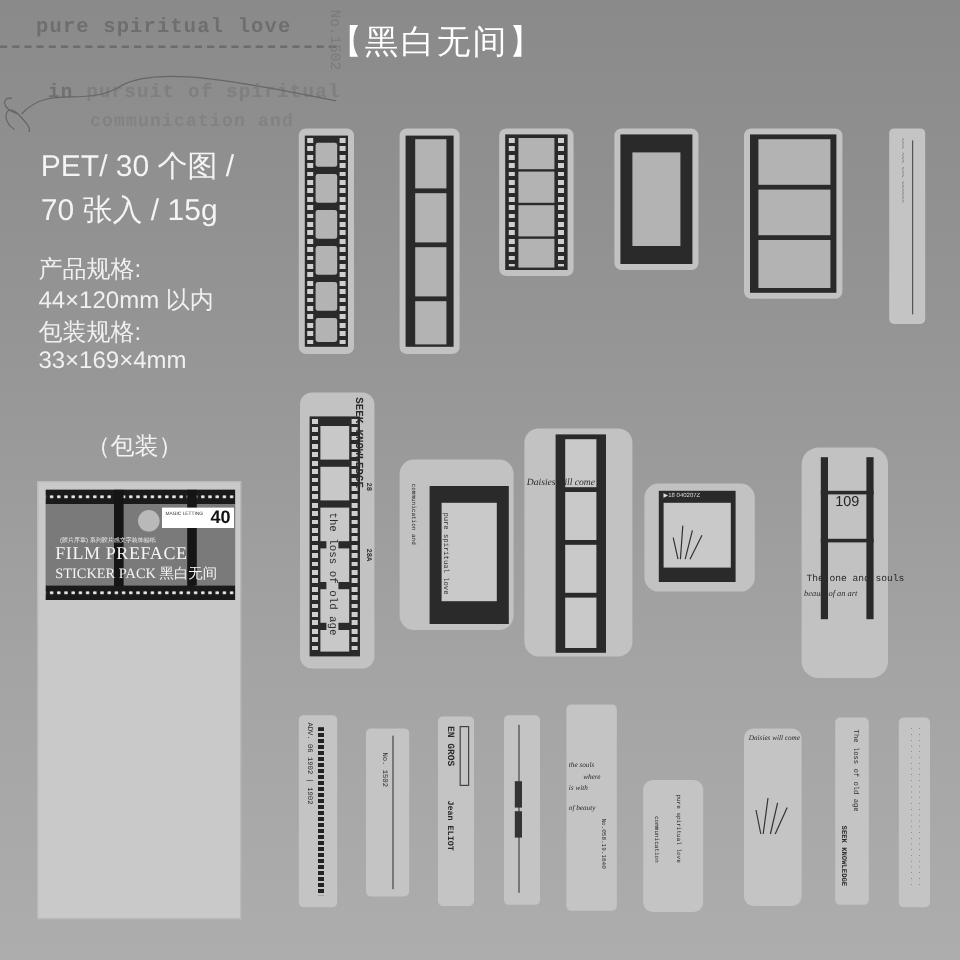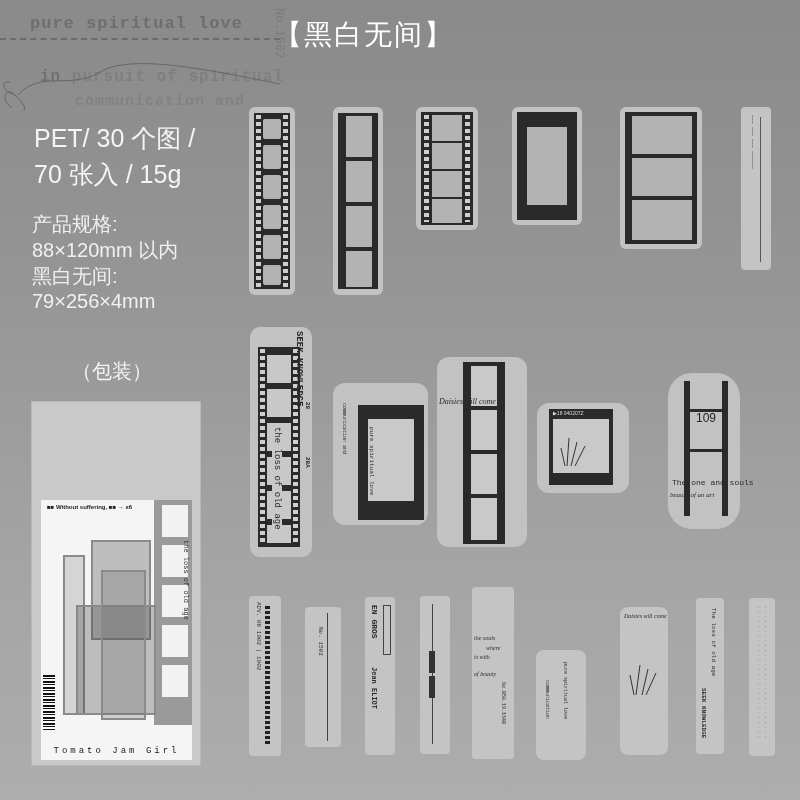--- a/index.html
+++ b/index.html
@@ -68,43 +68,41 @@
 <svg class="abs" style="left:0;top:40px" width="280" height="70">
   <path d="M18 55 C 40 30, 70 50, 100 32 S 200 28, 280 44" stroke="#666" fill="none" stroke-width="1"></path>
   <path d="M15 55 C 5 45, 0 60, 12 68 M15 55 C 25 65, 28 70, 20 72 M15 55 C 0 50, 2 40, 10 42" stroke="#666" fill="none" stroke-width="1"></path>
 </svg>
 
 <div class="abs title">【黑白无间】</div>
 
 <div class="abs spec-big" style="top:122px">PET/ 30 个图 /</div>
 <div class="abs spec-big" style="top:158px">70 张入 / 15g</div>
 <div class="abs spec-small" style="top:211px">产品规格:</div>
-<div class="abs spec-small" style="top:237px">88×120mm 以内</div>
-<div class="abs spec-small" style="top:263px">黑白无间:</div>
-<div class="abs spec-small" style="top:290px">79×256×4mm</div>
+<div class="abs spec-small" style="top:237px">44×120mm 以内</div>
+<div class="abs spec-small" style="top:263px">包装规格:</div>
+<div class="abs spec-small" style="top:290px">33×169×4mm</div>
 
 <div class="abs pack-label">（包装）</div>
 
 <div class="abs pkg">
-  <div class="pkg-body">
-    <div class="pkg-body-top">■■ Without suffering, ■■   → x6</div>
-    <div class="pkg-sidefilm">
-      <div class="cell" style="top:5px"></div>
-      <div class="cell" style="top:45px"></div>
-      <div class="cell" style="top:85px"></div>
-      <div class="cell" style="top:125px"></div>
-      <div class="cell" style="top:165px"></div>
-      <div class="vtxt" style="right:2px;top:40px;font-size:7px">the loss of old age</div>
+  <div class="pkg-head">
+    <div class="perf" style="top:0"></div>
+    <div class="pkg-bar" style="left:57px"></div>
+    <div class="pkg-bar" style="left:118px"></div>
+    <div class="pkg-circle"></div>
+    <div class="pkg-tag">
+      <span class="pkg-tag-small">MAGIC LETTING</span>
+      <span class="pkg-tag-num">40</span>
     </div>
-    <div class="pkg-film" style="left:22px;top:55px;width:22px;height:160px"></div>
-    <div class="pkg-film" style="left:50px;top:40px;width:60px;height:100px;background:rgba(90,90,90,0.35)"></div>
-    <div class="pkg-film" style="left:35px;top:105px;width:80px;height:110px;background:rgba(60,60,60,0.3)"></div>
-    <div class="pkg-film" style="left:60px;top:70px;width:45px;height:150px;background:rgba(100,100,100,0.25)"></div>
-    <div class="pkg-barcode"></div>
-    <div class="pkg-brand">Tomato Jam Girl</div>
+    <div class="pkg-sub">(胶片序章) 系列胶片感文字装饰贴纸</div>
+    <div class="pkg-t1">FILM PREFACE</div>
+    <div class="pkg-t2">STICKER PACK 黑白无间</div>
+    <div class="pkg-small2">Without suffering, ■■  →x6</div>
+    <div class="perf" style="bottom:0"></div>
   </div>
 </div>
 
 <div class="sticker" style="left:249px;top:107px;width:46px;height:188px">
   <div class="filmstrip" style="left:5px;top:6px;width:36px;height:176px">
     <div class="holes" style="left:2px;top:2px;height:172px"></div>
     <div class="holes" style="right:2px;top:2px;height:172px"></div>
     <div class="frame" style="left:9px;top:6px;width:18px;height:20px;border-radius:2px"></div>
     <div class="frame" style="left:9px;top:32px;width:18px;height:24px;border-radius:2px"></div>
     <div class="frame" style="left:9px;top:62px;width:18px;height:24px;border-radius:2px"></div>
@@ -191,21 +189,21 @@
 <div class="sticker" style="left:537px;top:403px;width:92px;height:90px;border-radius:12px">
   <div class="filmstrip" style="left:12px;top:6px;width:64px;height:76px">
     <div class="frame" style="left:4px;top:10px;width:56px;height:54px;background:#c9c9c9"></div>
     <div style="position:absolute;left:4px;top:1px;font-size:5px;color:#ddd;white-space:nowrap">▶18 040207Z</div>
   </div>
   <svg style="position:absolute;left:20px;top:25px" width="40" height="40">
     <path d="M10 38 L12 10 M14 38 L20 14 M18 38 L28 18 M8 38 L4 20" stroke="#333" stroke-width="1" fill="none"></path>
   </svg>
 </div>
 
-<div class="sticker" style="left:668px;top:373px;width:72px;height:156px;border-radius:24px">
+<div class="sticker" style="left:668px;top:373px;width:72px;height:192px;border-radius:14px">
   <div class="filmstrip" style="left:16px;top:8px;width:44px;height:135px;background:transparent">
     <div style="position:absolute;left:0;top:0;width:6px;height:135px;background:#2a2a2a"></div>
     <div style="position:absolute;right:0;top:0;width:6px;height:135px;background:#2a2a2a"></div>
     <div style="position:absolute;left:0;top:28px;width:44px;height:3px;background:#2a2a2a"></div>
     <div style="position:absolute;left:0;top:68px;width:44px;height:3px;background:#2a2a2a"></div>
   </div>
   <div style="position:absolute;left:28px;top:38px;font-size:12px;color:#222">109</div>
   <div class="hand" style="left:4px;top:105px;font-size:8px;font-style:normal;font-family:'Liberation Mono',monospace">The one and souls</div>
   <div class="hand" style="left:2px;top:118px;font-size:7px">beauty of an art</div>
 </div>

